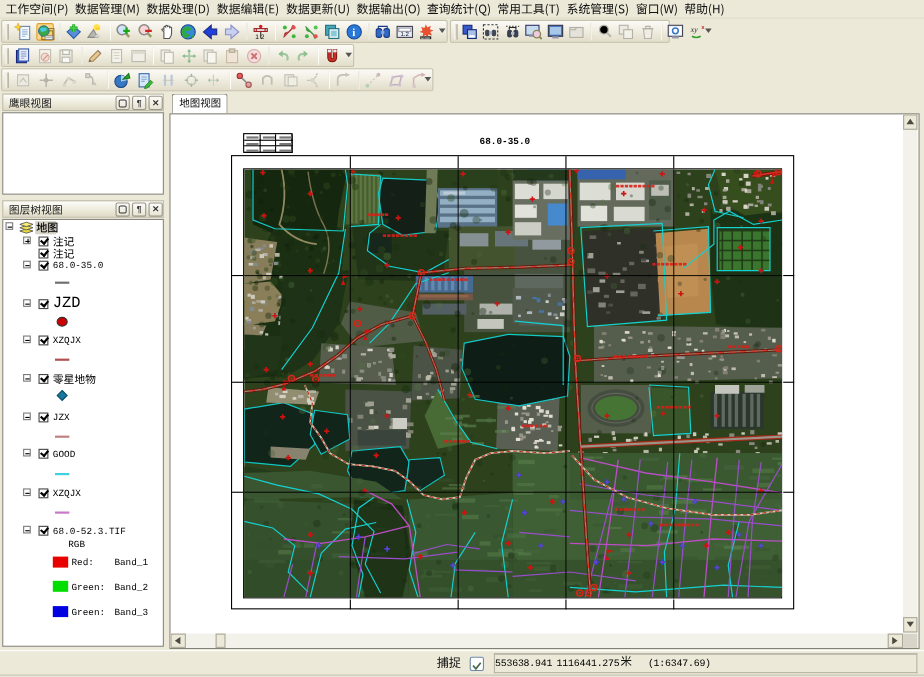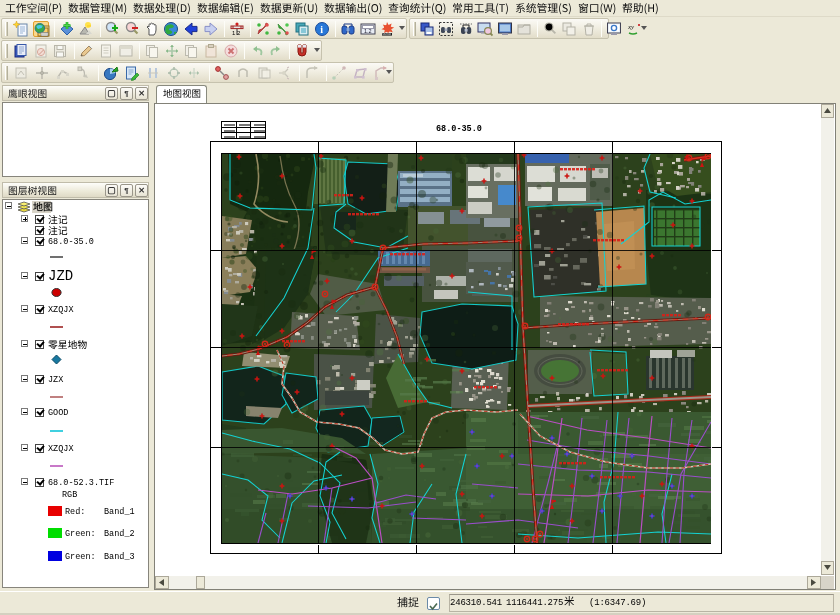--- a/index.html
+++ b/index.html
@@ -2150,20 +2150,20 @@
     <g fill="#111">
       <use href="#u6355" x="0"></use>
       <use href="#u6349" x="1000"></use>
     </g>
   </svg>
 <div class="abs" style="left:427px;top:597px;width:13px;height:13px;background:#fff;border:1px solid #6a8aa8;border-radius:2px">
 <svg width="11" height="11">
       <path d="M2 5l2.6 3L9 2.5" stroke="#4a6a52" stroke-width="1.6" fill="none"></path>
     </svg></div>
 <div class="abs" style="left:449px;top:594px;width:385px;height:18px;border:1px solid #b8b4a4;border-top-color:#9a968a;background:#ece9d8"></div>
-<div class="mono" style="left:450px;top:598px;font-size:9px;letter-spacing:-0.2px">246310.541</div>
+<div class="mono" style="left:450px;top:598px;font-size:9px;letter-spacing:-0.2px">553638.941</div>
 <div class="mono" style="left:506px;top:598px;font-size:9px;letter-spacing:-0.2px">1116441.275</div>
 <svg style="position:absolute;left:564px;top:596px;overflow:visible" width="10.5" height="11.0" viewBox="0 0 1000 1050">
     <g fill="#111">
       <use href="#u7C73" x="0"></use>
     </g>
   </svg>
 <div class="mono" style="left:589px;top:598px;font-size:9px;letter-spacing:-0.2px">(1:6347.69)</div>
 <div class="abs" style="left:0;top:613px;width:840px;height:2px;background:#d4d0c0"></div>
 </body></html>

